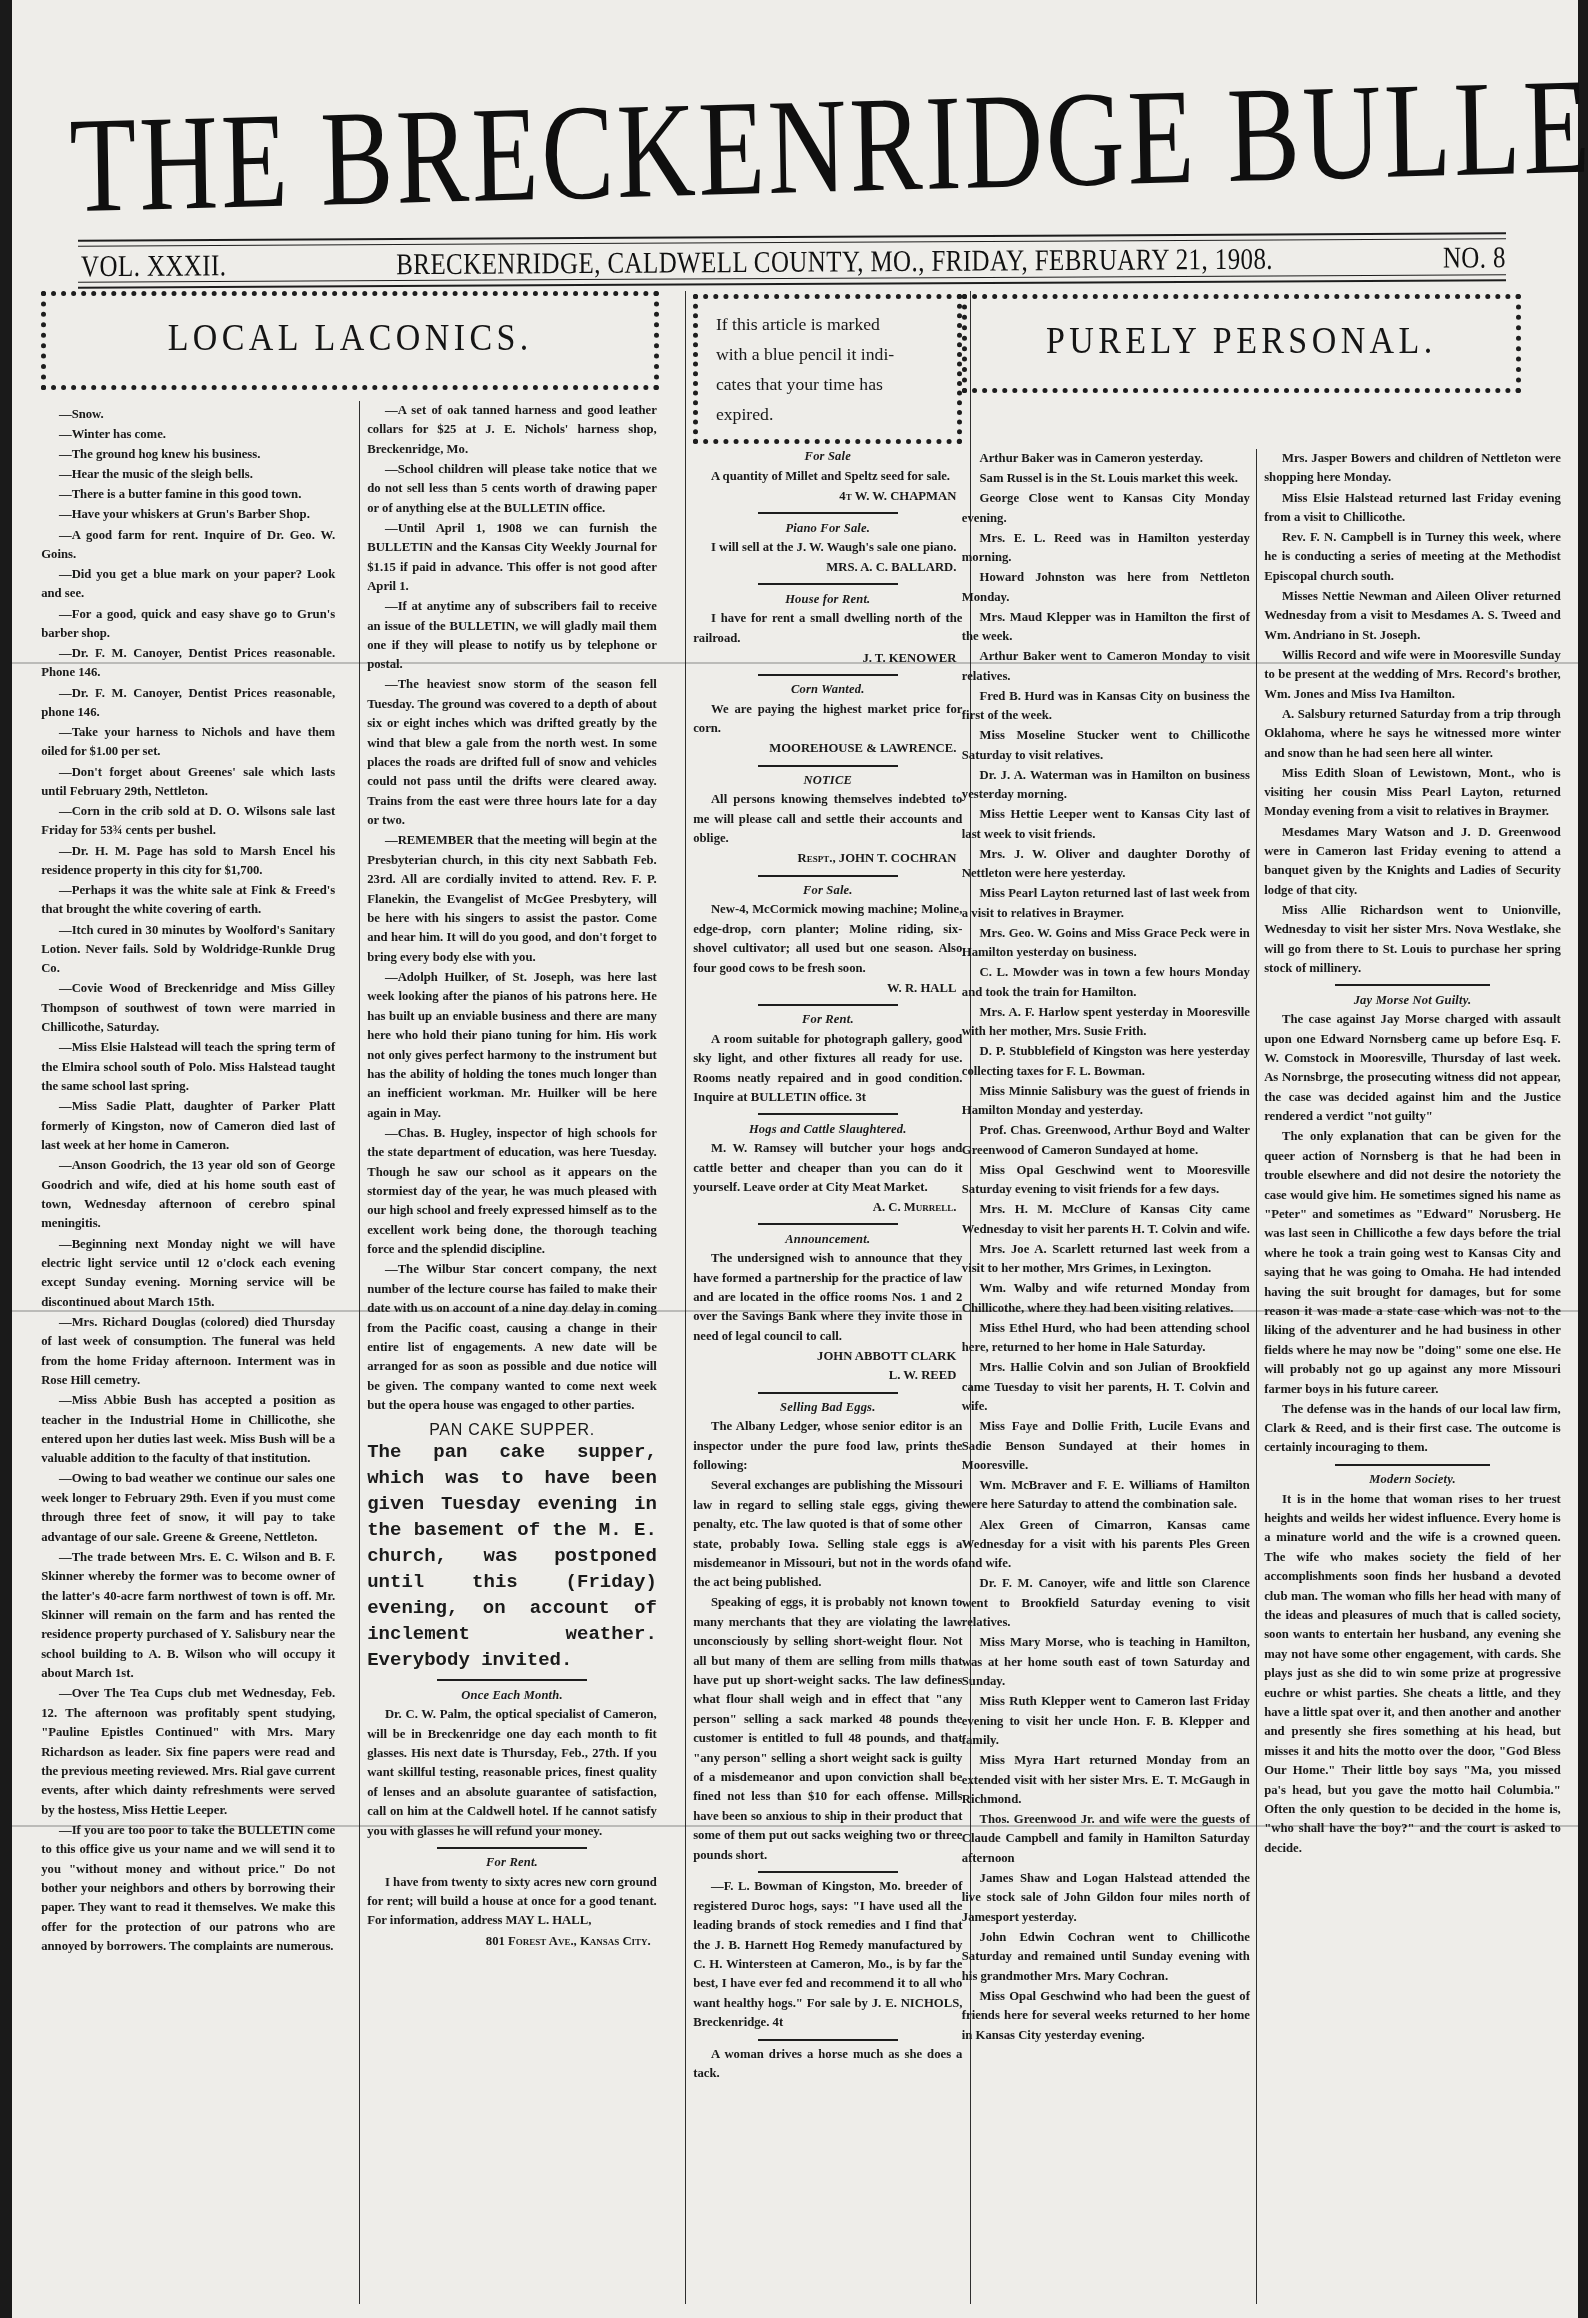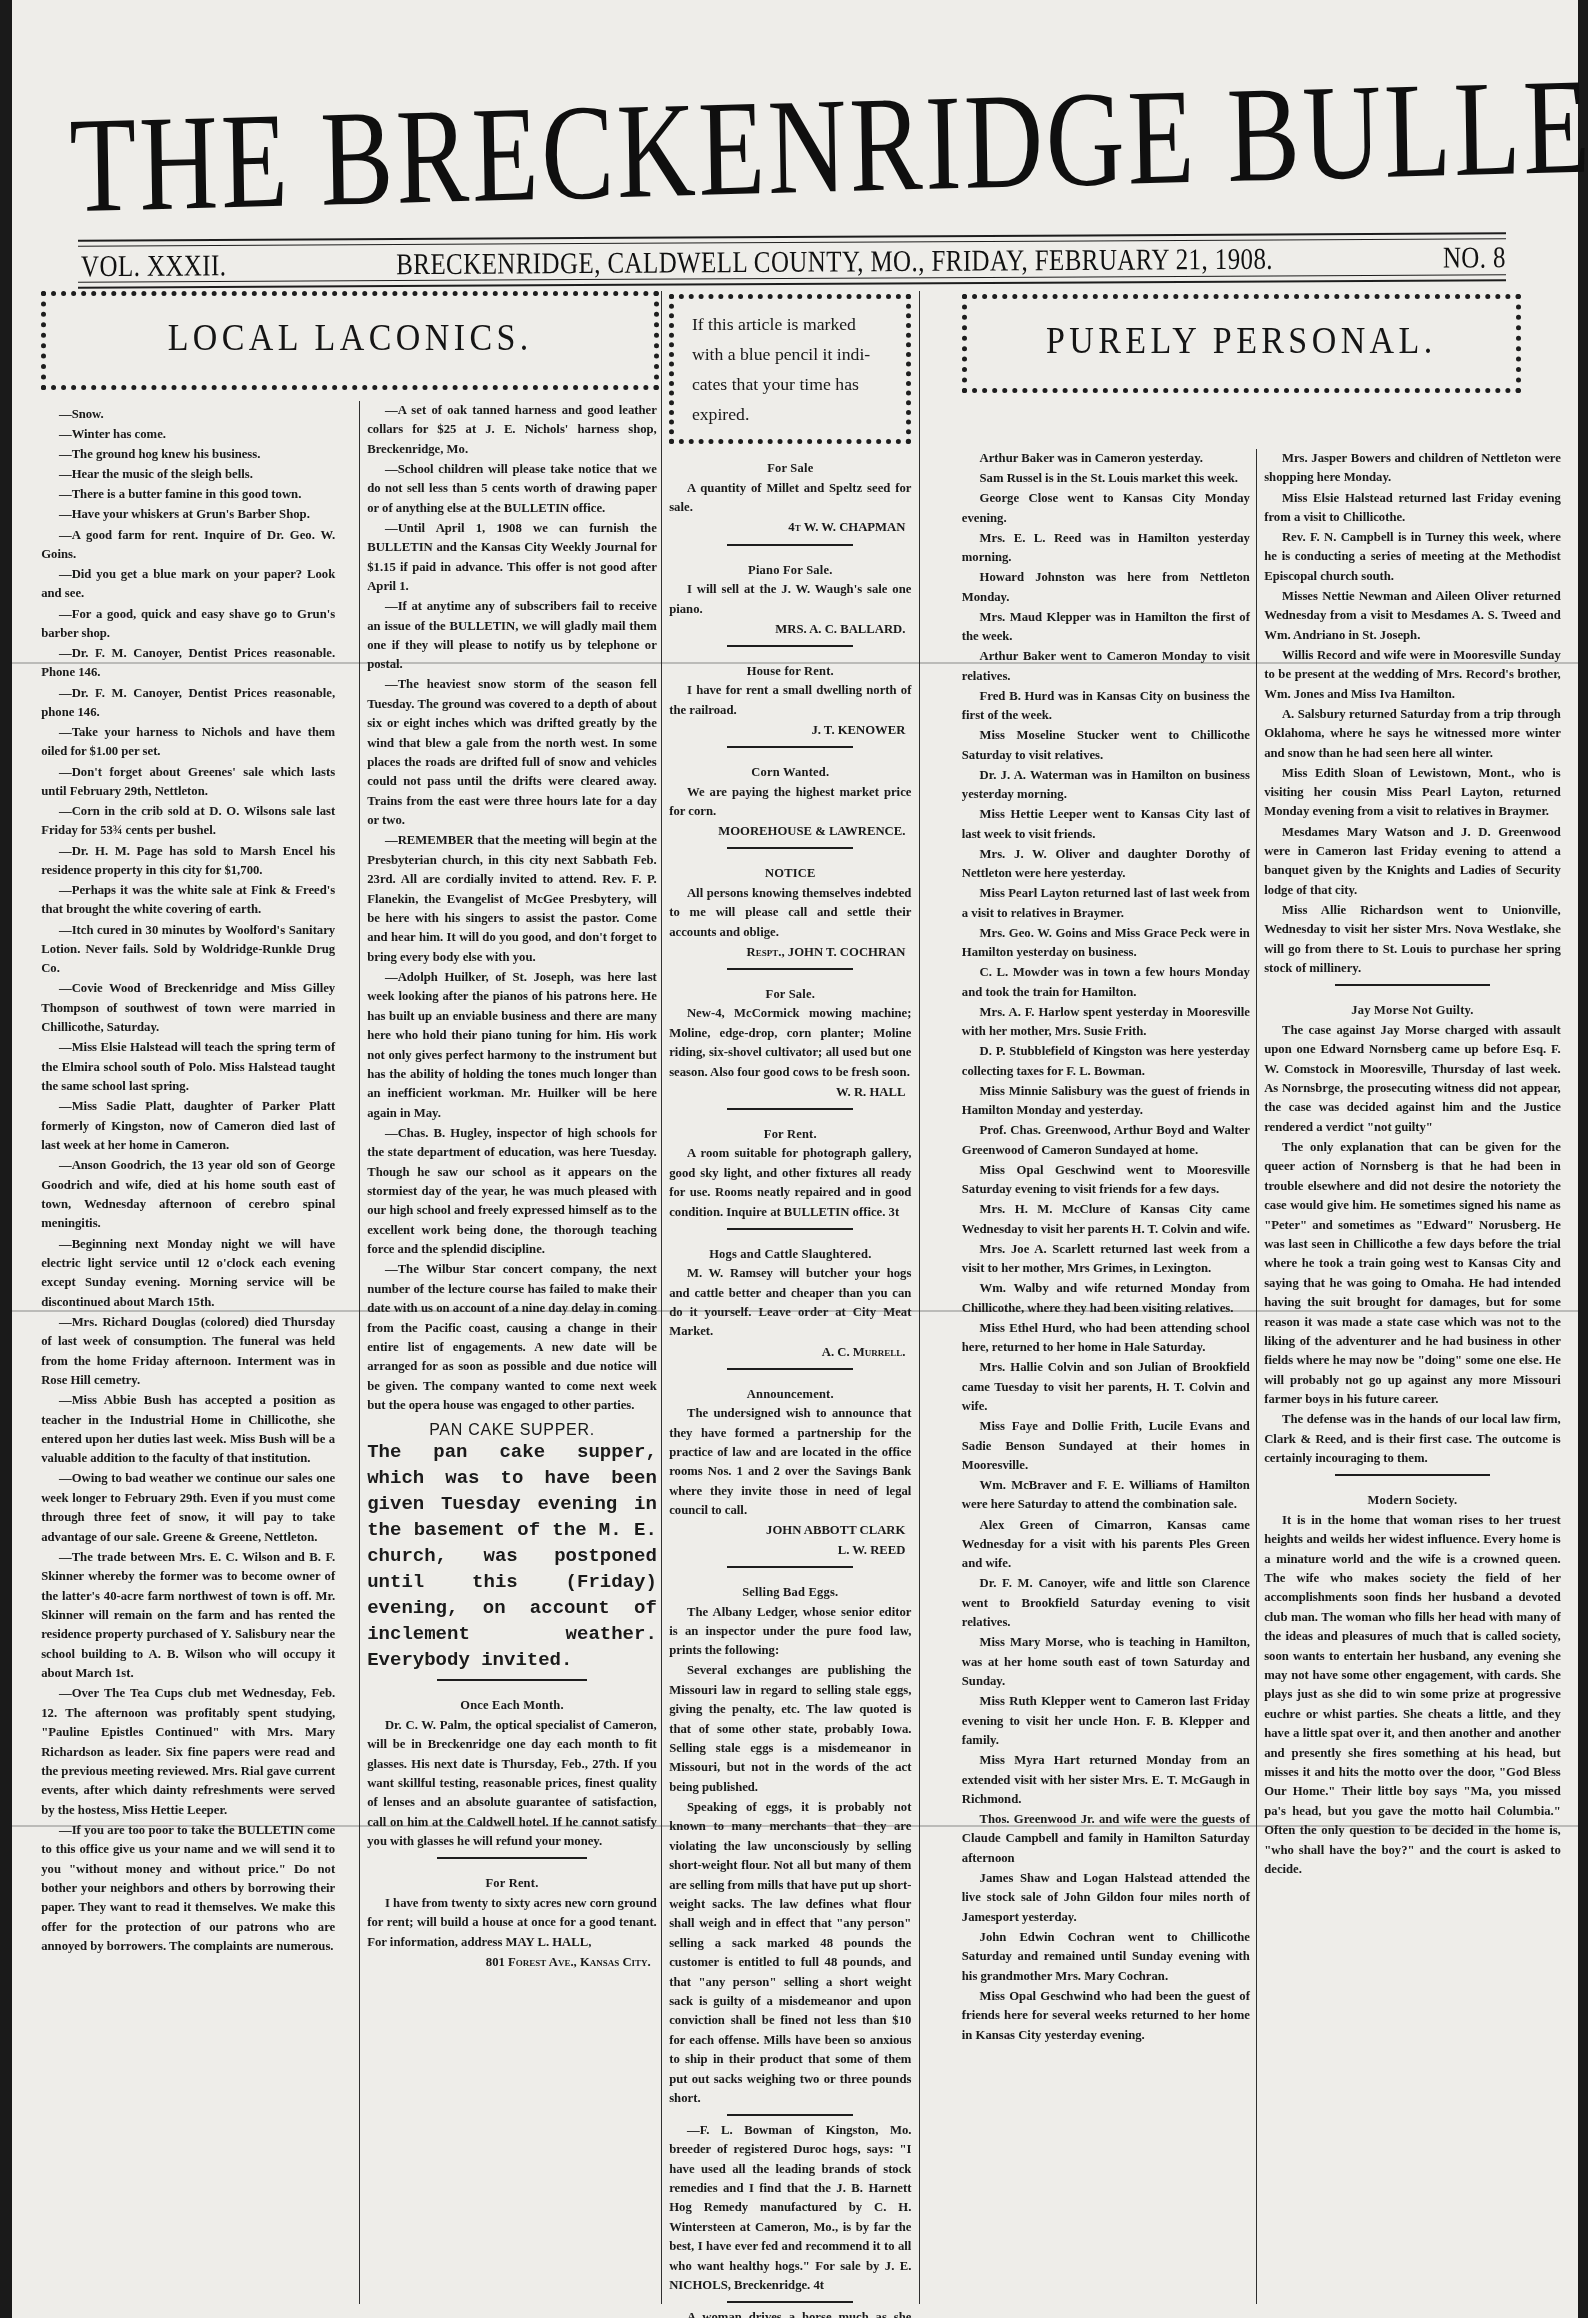--- a/index.html
+++ b/index.html
@@ -34,37 +34,37 @@
 
   .col {
     position: absolute; top: 291px; bottom: 14.7px;
     font-size: 12.7px; line-height: 19.4px; text-align: justify;
     font-family: "Liberation Serif", "DejaVu Serif", serif; font-weight: bold;
     color: #202020;
   }
   .col p { text-indent: 1.4em; margin-bottom: 0.7px; }
   .col1 { left: 29.4px; width: 294px; }
   .col2 { left: 347px; width: 298px; border-left: 1.5px solid #333; padding-left: 7.4px; top: 401px; }
-  .col3 { left: 649px; width: 259px; border-left: 1.5px solid #333; border-right: 1.5px solid #333; padding: 0 7.4px; }
+  .col3 { left: 673px; width: 286px; border-left: 1.5px solid #333; border-right: 1.5px solid #333; padding: 0 7.4px; }
   .col4 { left: 950px; width: 294px; top: 449px; padding-right: 5.9px; }
   .col5 { left: 1244px; width: 305px; top: 449px; border-left: 1.5px solid #333; padding-left: 7.4px; }
 
   .dotbox {
     border: 5.2px dotted #222; padding: 7.4px 13.2px; text-align: center;
   }
   .laconics-box { position: absolute; left: 29.4px; top: 291px; width: 618px; height: 99px; }
   .laconics-box .title, .personal-box .title {
     font-family: "Liberation Serif", serif; font-size: 34px; letter-spacing: 4.4px;
     transform: scaleY(1.1); margin-top: 16px;
   }
   .personal-box { position: absolute; left: 950px; top: 294px; width: 559px; height: 99px; }
   .blue-box { margin-top: 2.9px; padding: 10.3px 17.7px; font-size: 17.7px; line-height: 30px; text-align: justify; font-weight: normal; }
   .blue-box span { display: block; }
 
-  .ad-head { text-align: center; font-weight: bold; font-size: 12.5px; margin-top: 15px; letter-spacing: 0.2px; }
+  .ad-head { text-align: center; font-weight: bold; font-size: 12.5px; margin-top: 3px; letter-spacing: 0.2px; font-style: italic; }
   .sig { text-align: right; font-variant: small-caps; margin-right: 6px; }
   .divider { width: 52%; margin: 5.9px auto 4.4px; border-top: 2.2px solid #222; }
   .pancake-title { font-family: "Liberation Sans", sans-serif; font-size: 16px; font-weight: normal; text-align: center; letter-spacing: 0.7px; margin-top: 4.4px; }
   .pancake-body { font-family: Liberation Mono, monospace; font-size: 19px; line-height: 26px; font-weight: bold; text-align: justify; }
   .col3 p, .col4 p, .col5 p { text-indent: 1.4em; }
   .fold { position: absolute; left: 0; width: 100%; height: 1.5px; background: rgba(40,40,40,0.25); }
 </style>
 </head>
 <body>
 

